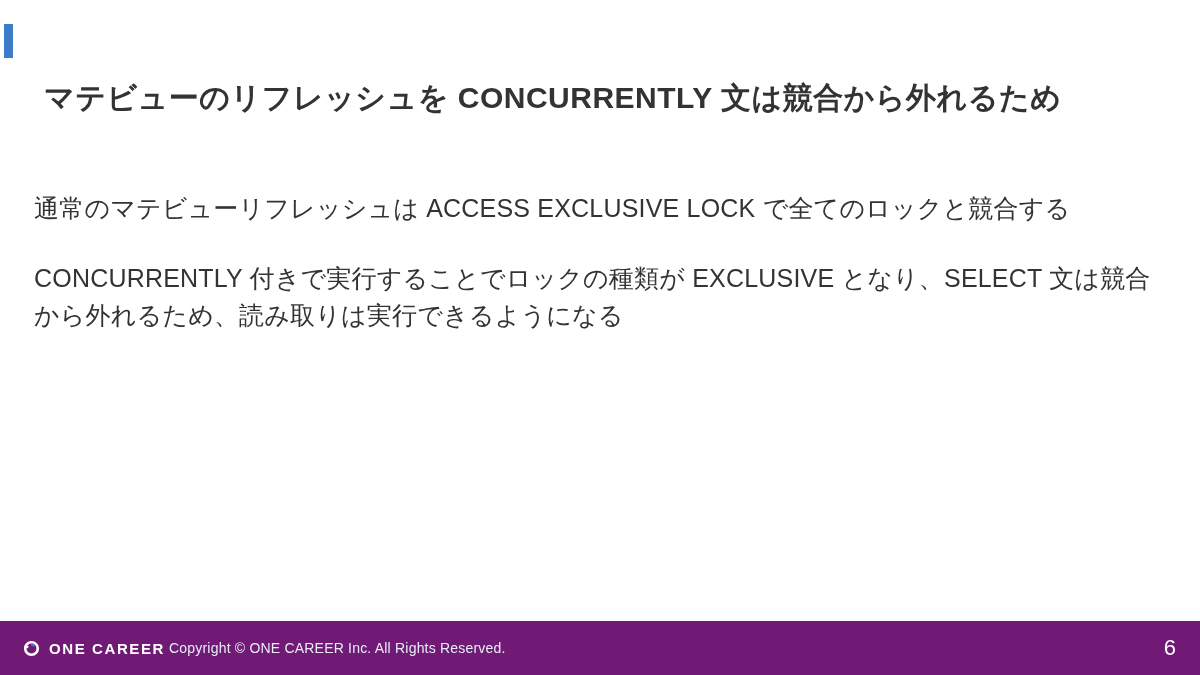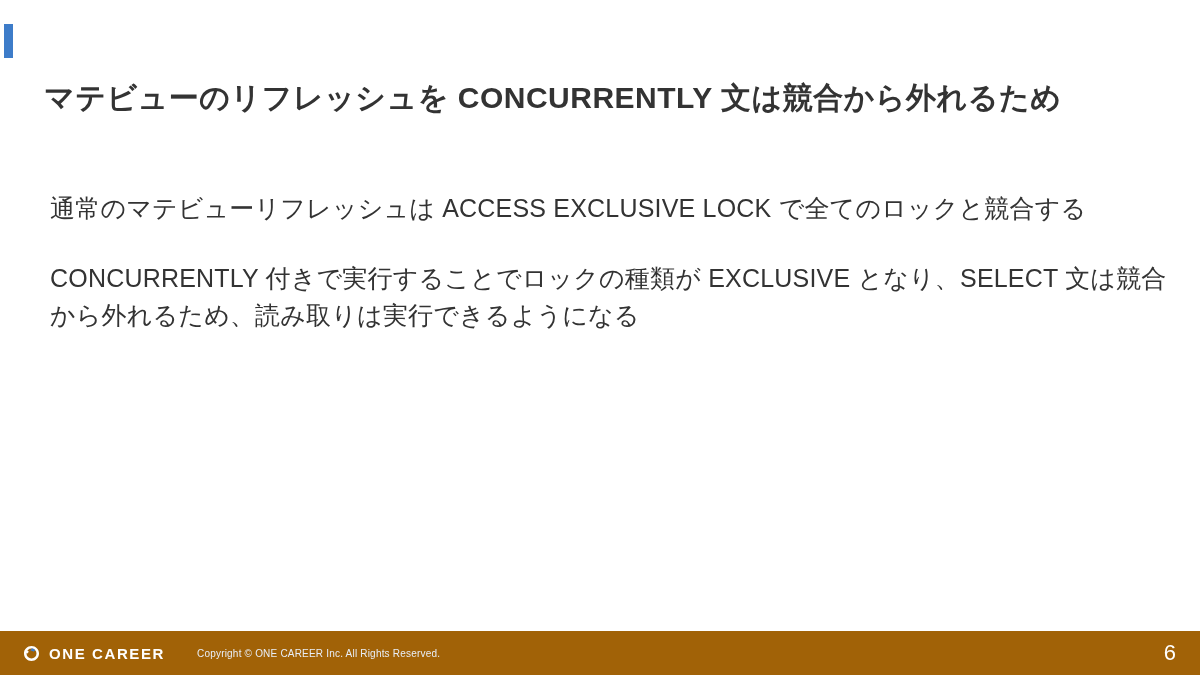--- a/index.html
+++ b/index.html
@@ -35,42 +35,42 @@
     top: 78px;
     width: 1100px;
     font-size: 30px;
     font-weight: bold;
     color: #333333;
     letter-spacing: 0.5px;
     line-height: 1.35;
   }
   .body-block {
     position: absolute;
-    left: 50px;
+    left: 34px;
     top: 190px;
     width: 1140px;
   }
   .para {
     font-size: 25px;
     color: #333333;
     line-height: 1.45;
     margin: 0 0 34px 0;
     letter-spacing: 0.2px;
   }
   .para:last-child {
     margin-bottom: 8px;
   }
   
   .footer {
     position: absolute;
     left: 0;
     bottom: 0;
     width: 1200px;
-    height: 44px;
-    background: #a16207;
+    height: 54px;
+    background: #701a75;
     display: flex;
     align-items: center;
   }
   .footer-logo {
     display: flex;
     align-items: center;
     margin-left: 22px;
   }
   .logo-mark {
     width: 19px;
@@ -79,22 +79,22 @@
     display: block;
   }
   .logo-text {
     color: #ffffff;
     font-size: 15px;
     font-weight: bold;
     letter-spacing: 1.6px;
   }
   .copyright {
     color: #e8eef7;
-    font-size: 10px;
-    margin-left: 32px;
+    font-size: 14px;
+    margin-left: 4px;
     letter-spacing: 0.2px;
   }
   .page-number {
     position: absolute;
     right: 24px;
     top: 50%;
     transform: translateY(-50%);
     color: #ffffff;
     font-size: 22px;
   }

